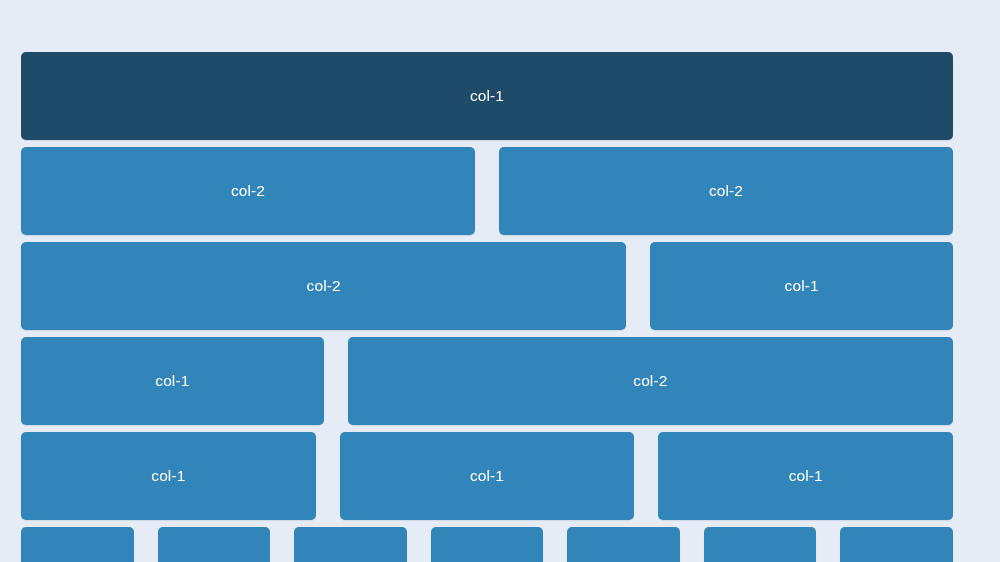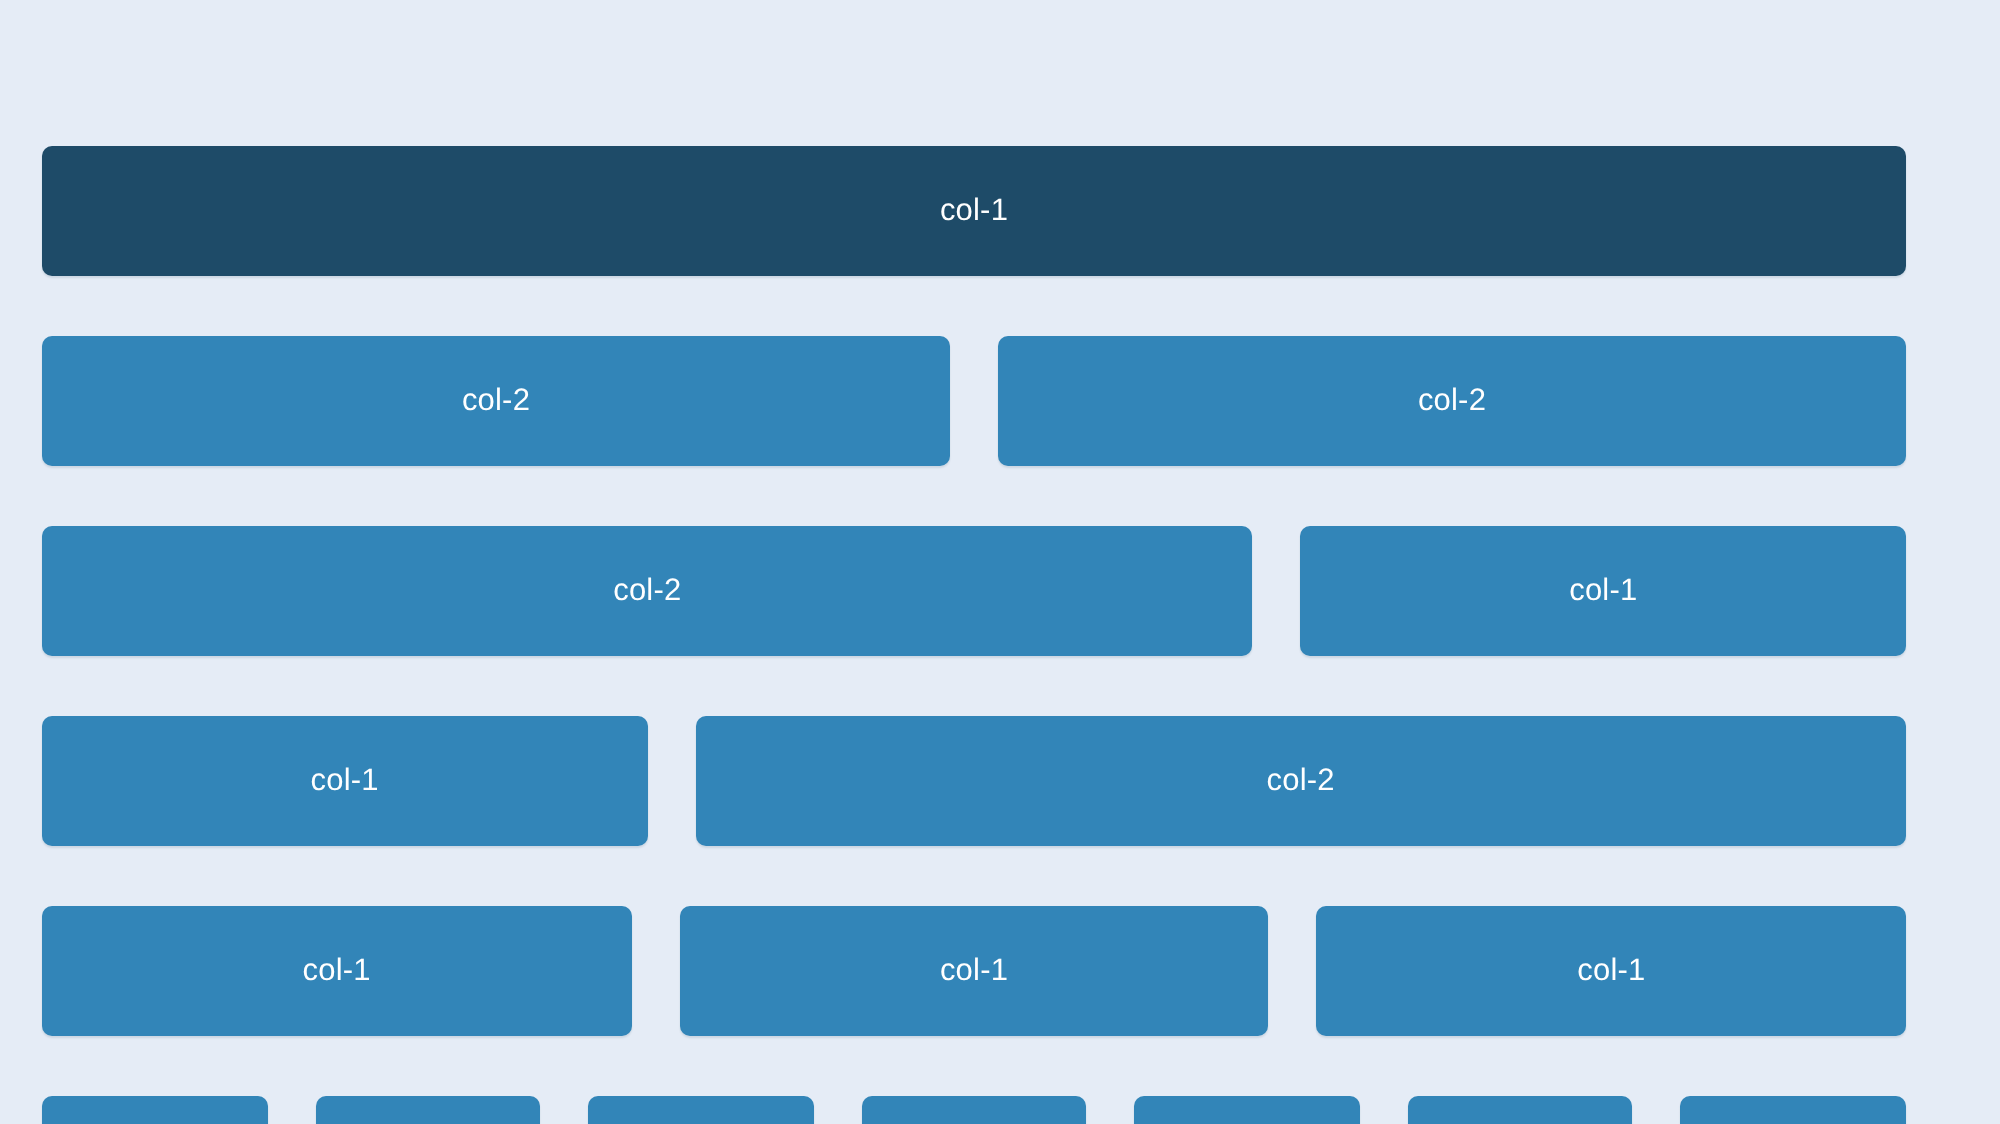--- a/index.html
+++ b/index.html
@@ -26,35 +26,34 @@
 
   .grid-row {
     display: flex;
     flex-direction: row;
     gap: 24px;
     height: 73px;
     flex: 0 0 auto;
   }
 
   .grid-cell {
-    height: 65px;
+    height: 88px;
     border-radius: 5px;
     display: flex;
     align-items: center;
     justify-content: center;
     color: #ffffff;
     font-size: 15.5px;
     font-family: "Liberation Sans", sans-serif;
     letter-spacing: 0.1px;
     line-height: 1;
     background: #3285b8;
     box-shadow: 0 1px 1px rgba(23, 62, 92, 0.12);
     user-select: none;
     flex: 0 0 auto;
-    margin-top: 21px;
   }
 
   .grid-cell.header-cell {
     background: #1e4b68;
   }
 
   
   .span-full  { flex: 1 1 auto; width: 100%; }
   .span-2     { flex: 2 2 0; min-width: 0; }
   .span-1     { flex: 1 1 0; min-width: 0; }

